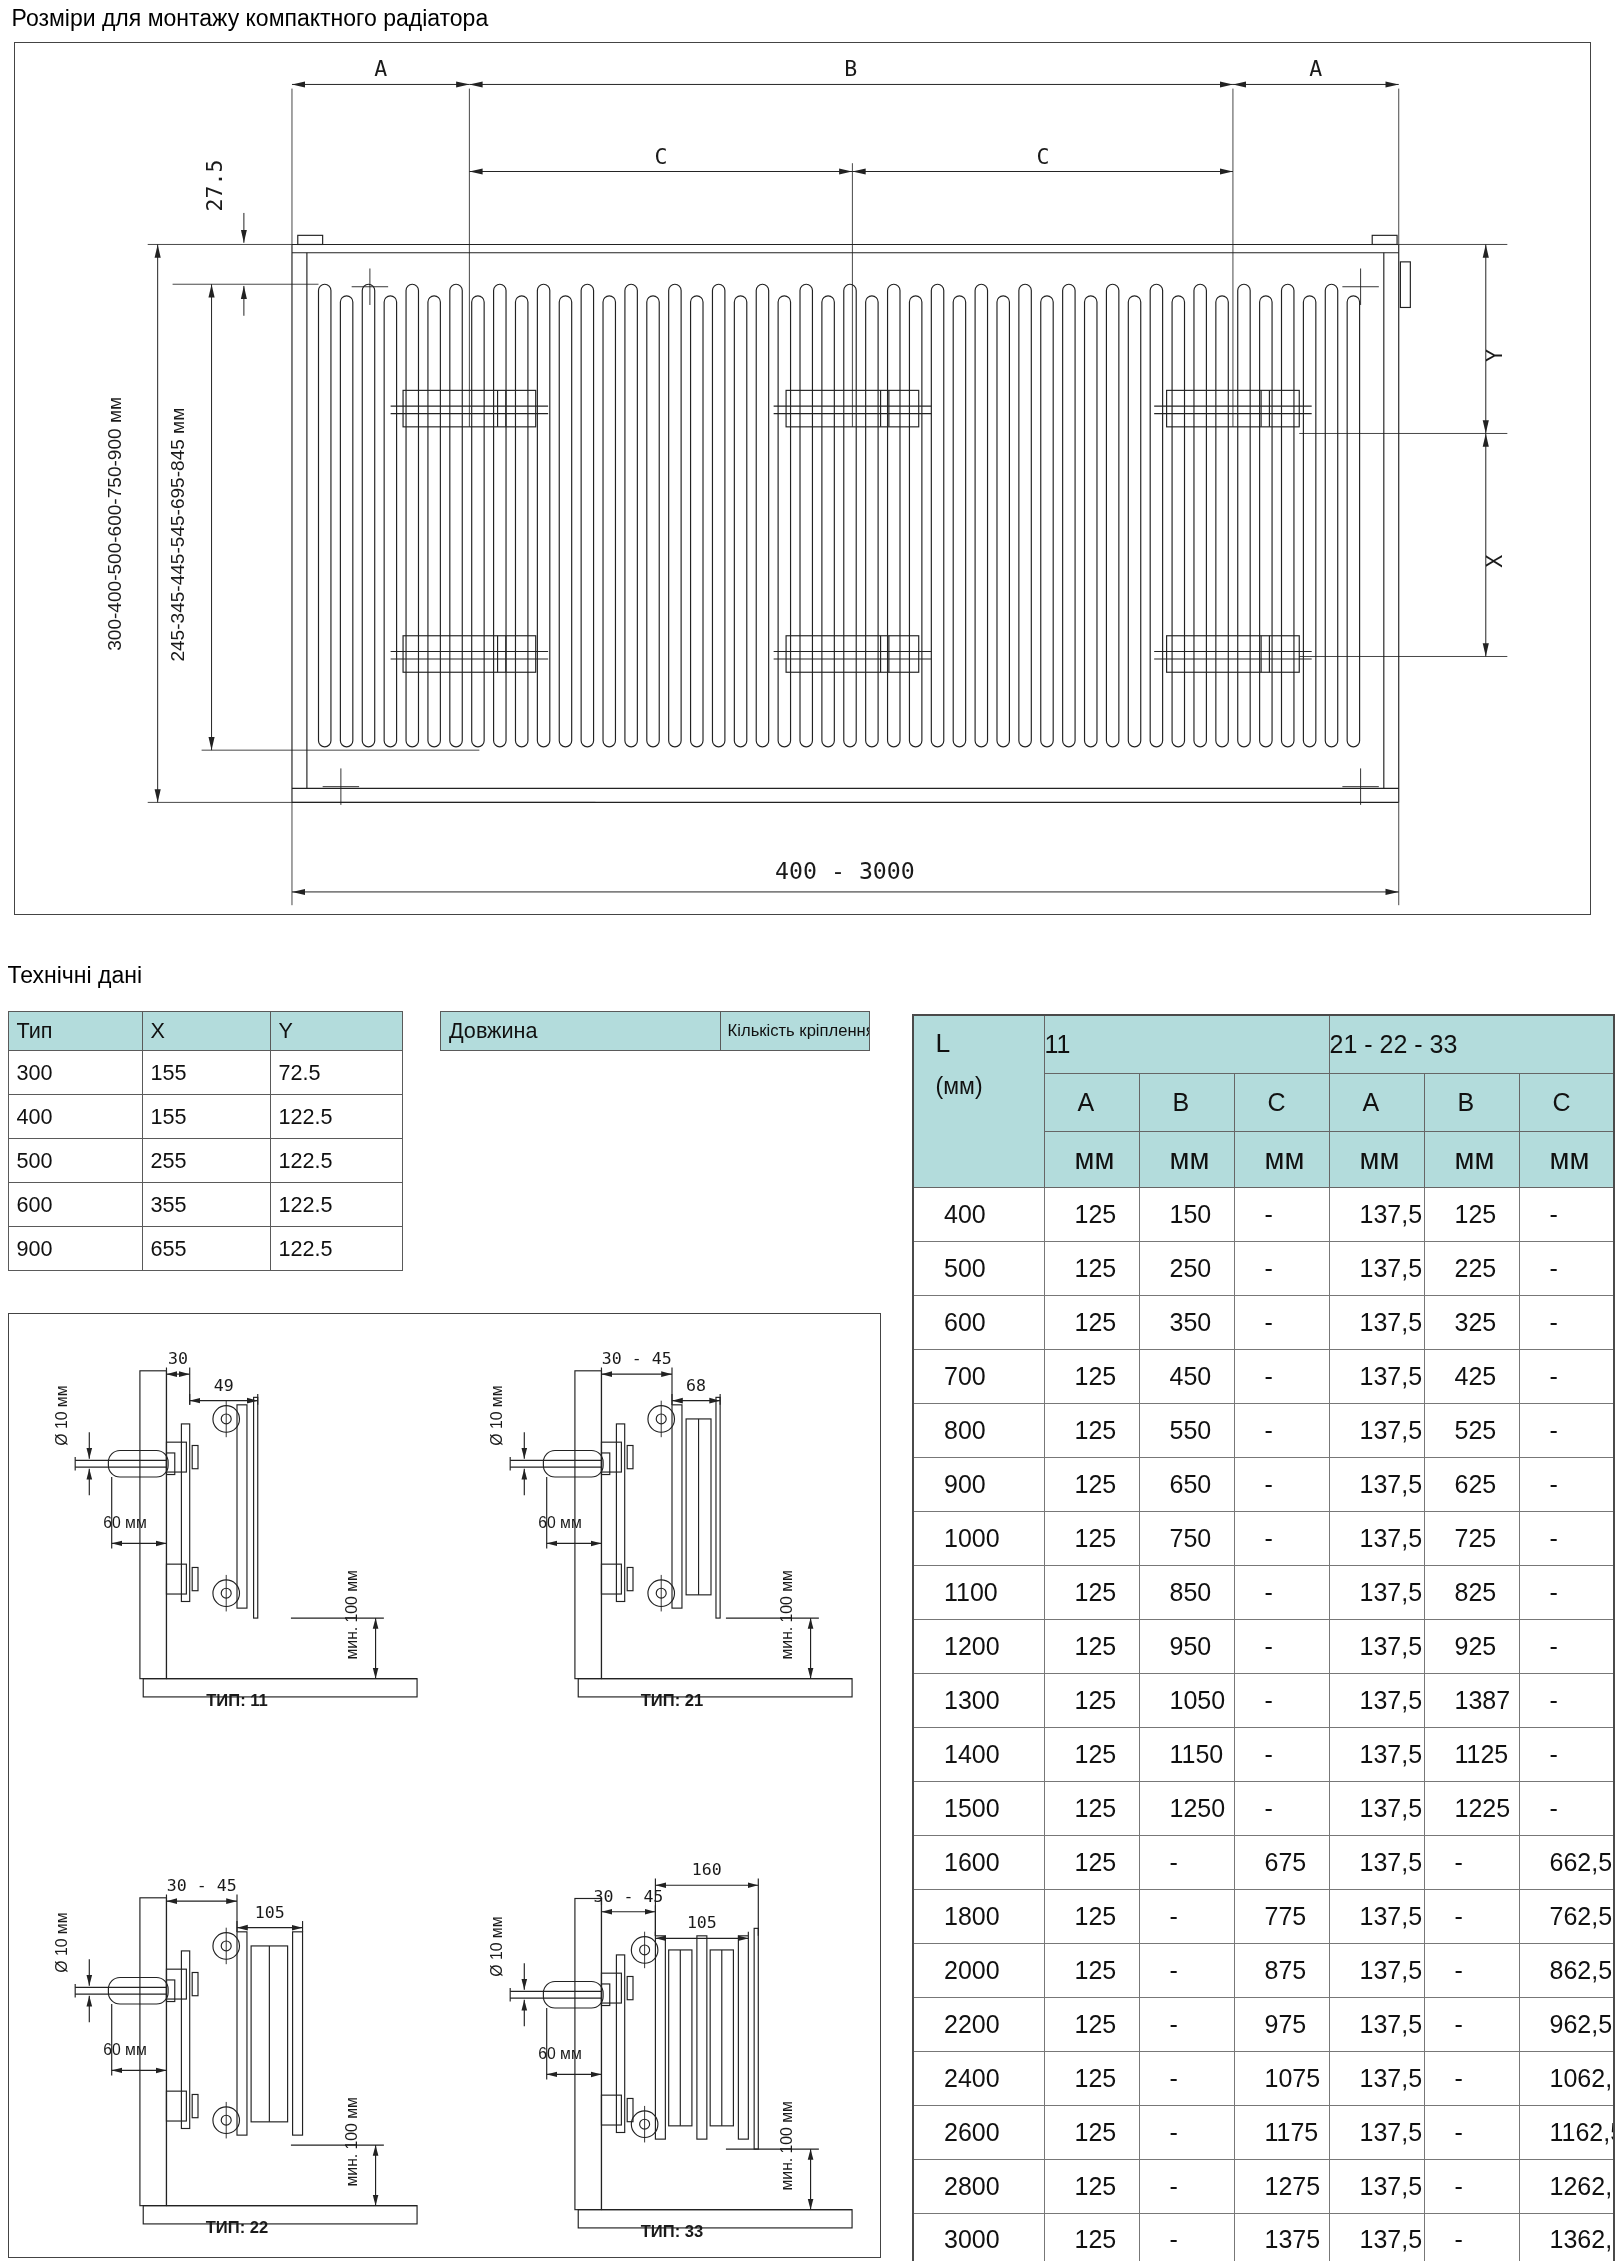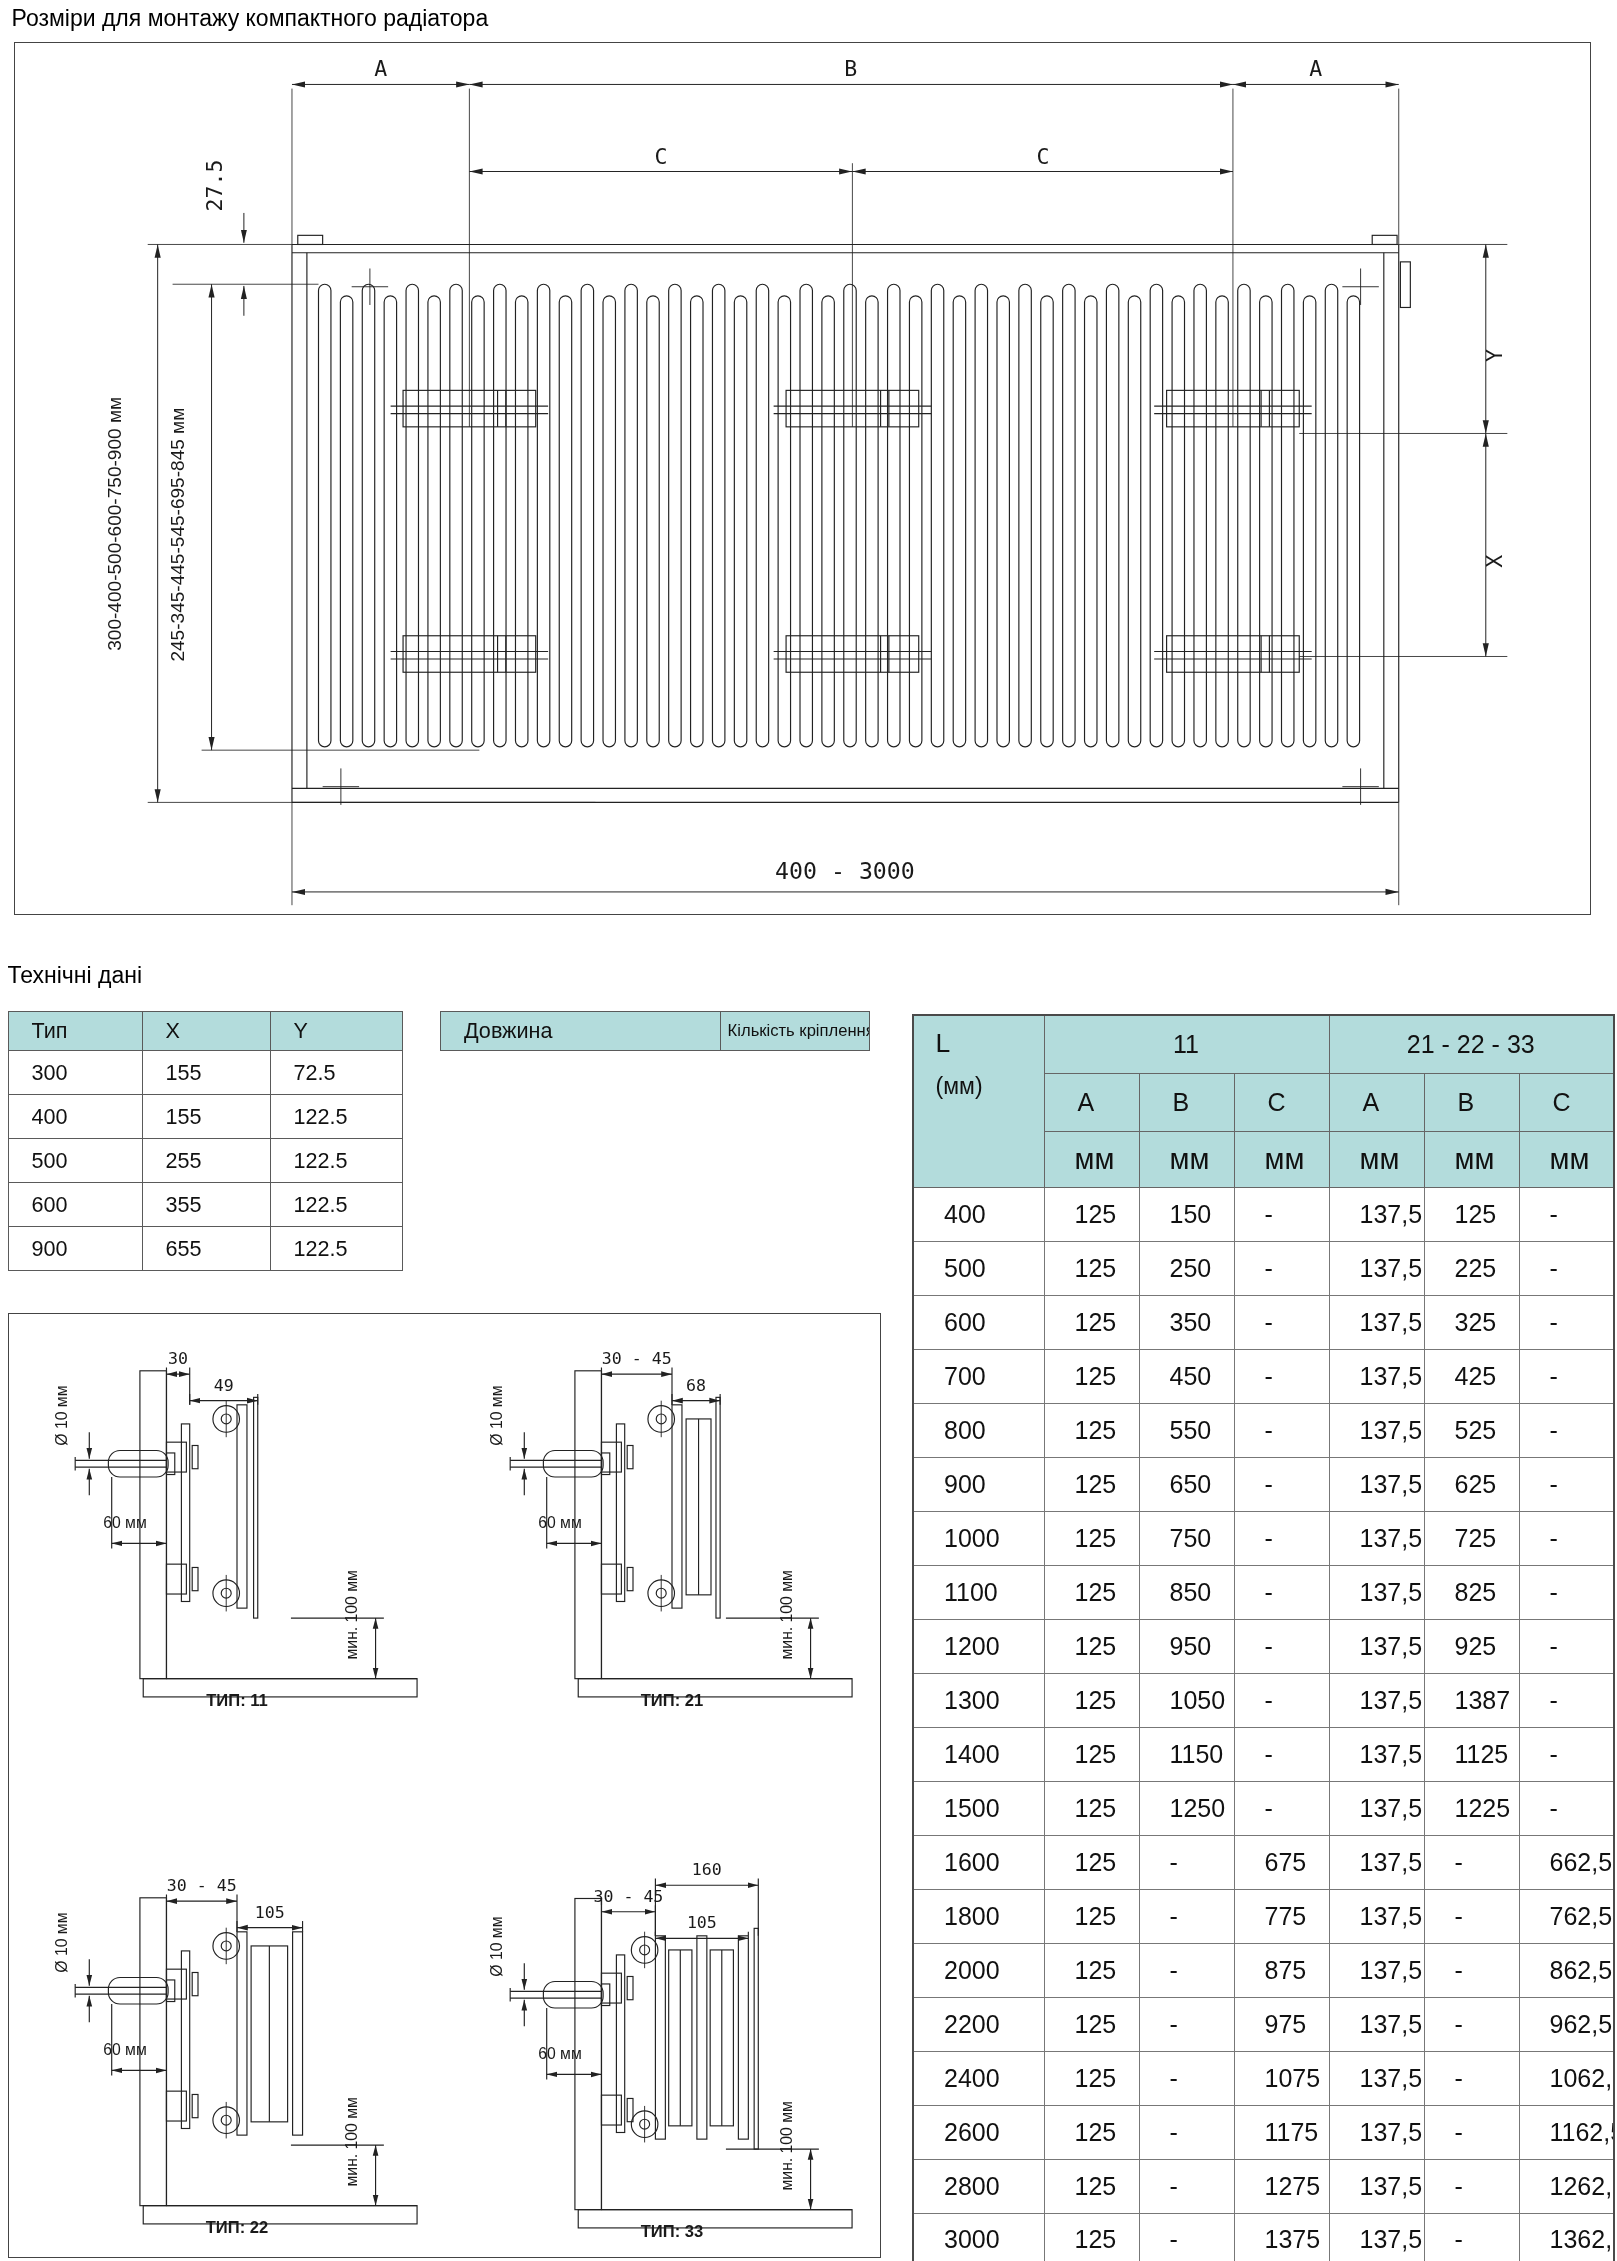--- a/index.html
+++ b/index.html
@@ -6,33 +6,33 @@
   #page{position:relative;width:1618px;height:2261px;background:#fff;
         font-family:"Liberation Sans",sans-serif;color:#111;overflow:hidden;}
   .h1{position:absolute;font-size:23px;font-weight:500;color:#000;}
   .panel{position:absolute;border:1.7px solid #444;background:#fff;}
   
   table{border-collapse:collapse;table-layout:fixed;position:absolute;background:#fff;}
   th,td{border:0.8px solid #5a5a5a;font-weight:normal;text-align:left;
         overflow:hidden;white-space:nowrap;vertical-align:middle;}
   th{background:var(--hdr,#b3dcdc);}
   #t1,#t2{border:1.7px solid #3f3f3f;font-size:21.6px;}
-  #t1 th,#t1 td,#t2 th,#t2 td{padding-left:23px;}
+  #t1 th,#t1 td,#t2 th,#t2 td{padding-left:8px;}
   #t1 thead tr{height:39px;} #t1 tbody tr{height:44px;}
   #t2 thead tr{height:39px;} #t2 tbody tr{height:109px;}
   #t2 th.small{font-size:16.6px;padding-left:6.6px;}
   #t3{border:2.5px solid #4a4a4a;font-size:25px;}
   #t3 th,#t3 td{border-color:#777;}
   #t3 th{border-color:#666;}
   #t3 td{padding-left:30px;}
   #t3 thead tr:nth-child(1){height:58px;}
   #t3 thead tr:nth-child(2){height:58px;}
   #t3 thead tr:nth-child(3){height:56px;}
   #t3 tbody tr{height:54px;}
-  #t3 .grp{text-align:center;padding-left:0;}
+  #t3 .grp{padding-left:0;}
   #t3 .sub{padding-left:33px;}
   #t3 .unit{padding-left:30px;font-size:29px;}
   #t3 .lcell{vertical-align:top;padding-top:11.6px;padding-left:21.6px;font-size:26.5px;}
   #t3 .lcell .u{font-size:23px;margin-top:14px;}
   
   svg{position:absolute;overflow:visible;}
   .ln line,.ln path,.ln rect,.ln circle{stroke:#222;fill:none;stroke-width:1.4;}
   .thin{stroke-width:1.1 !important;}
   .dim{stroke:#222;stroke-width:1.2;fill:none;}
   .ext{stroke:#222;stroke-width:1;fill:none;}

